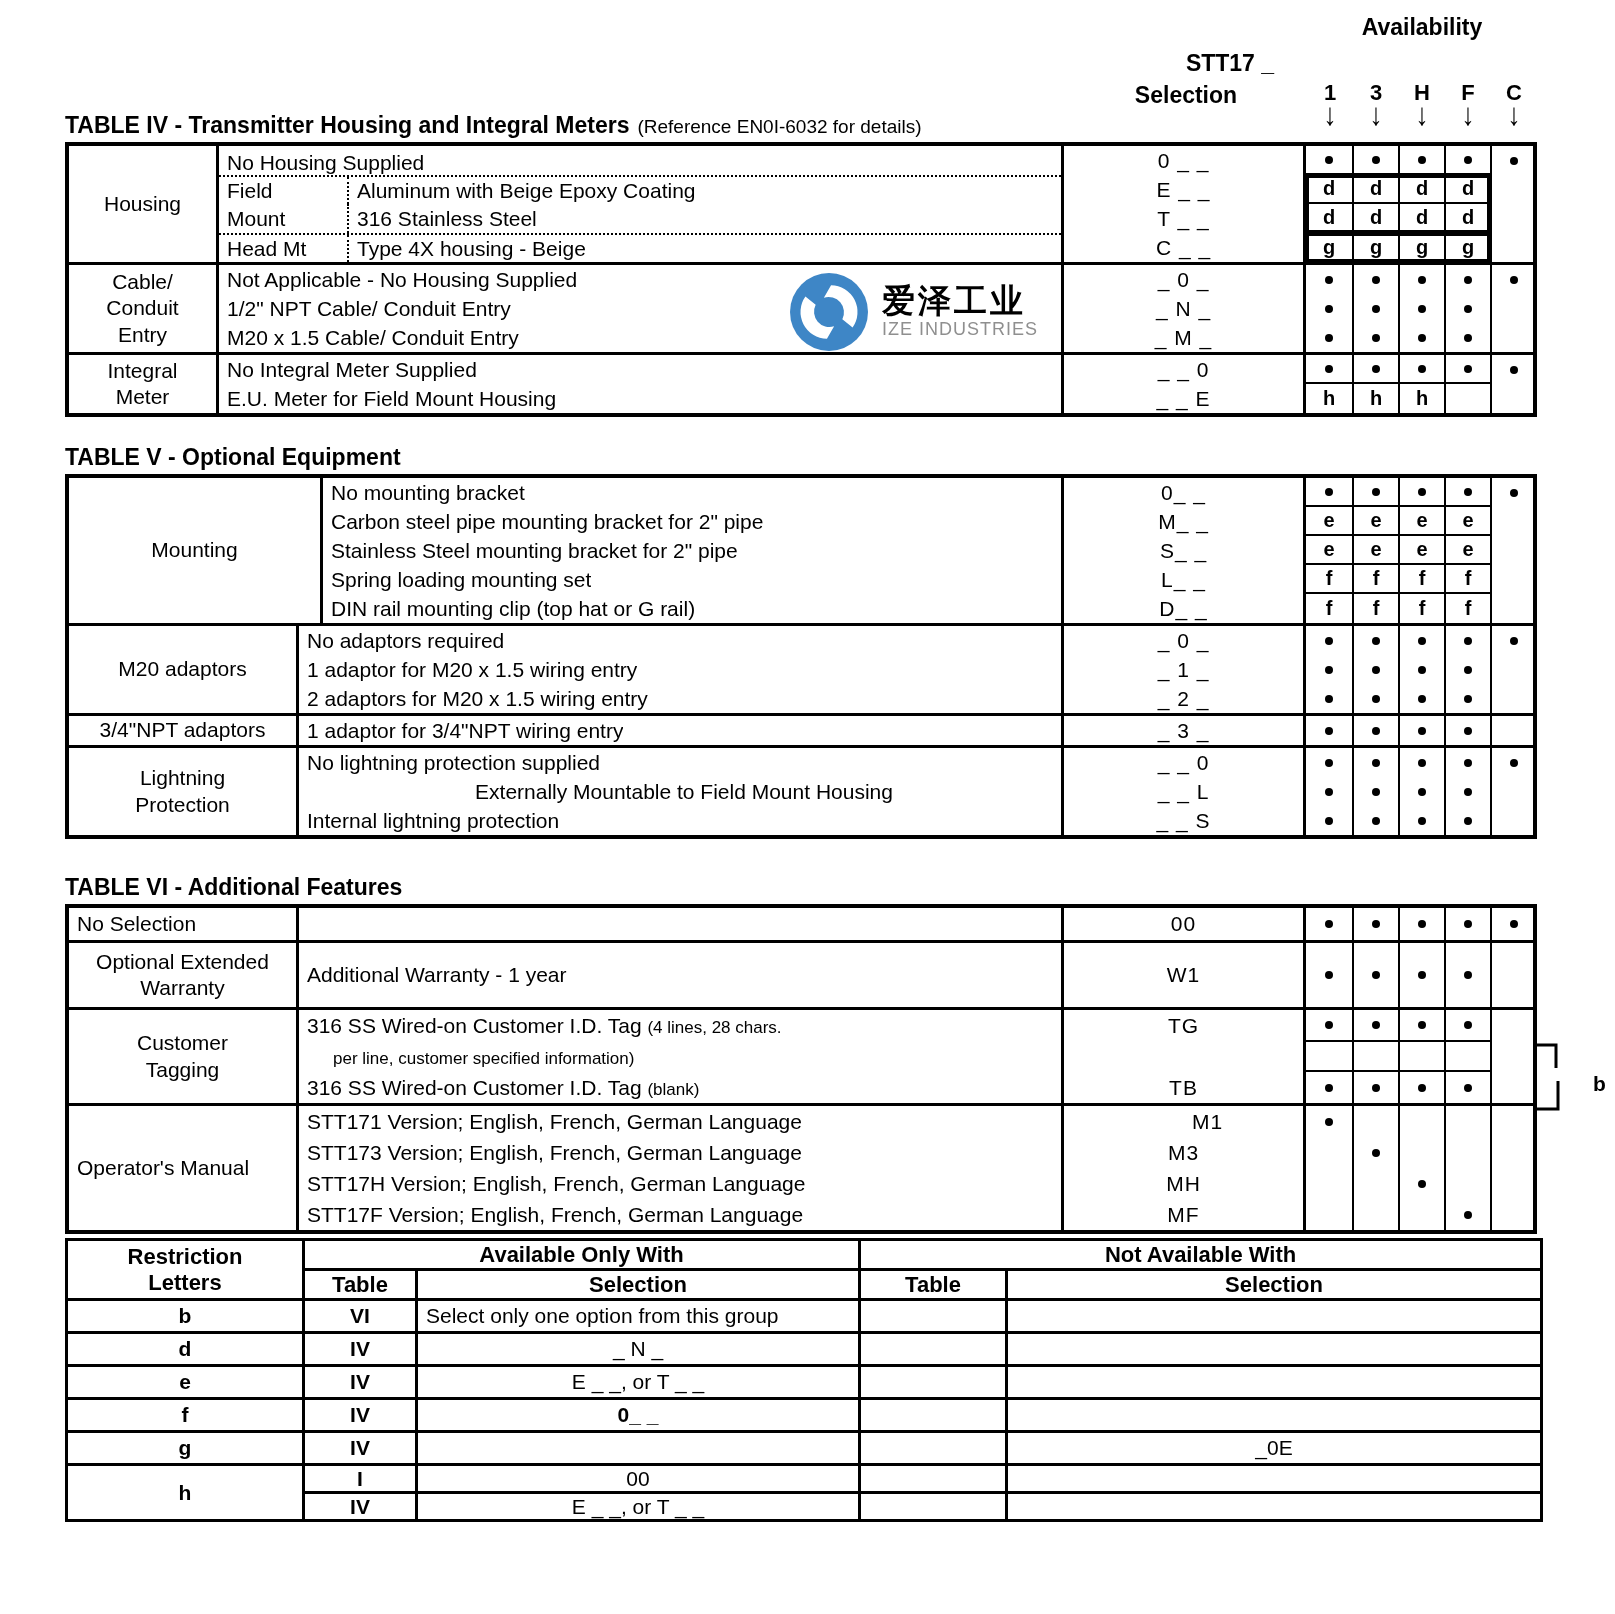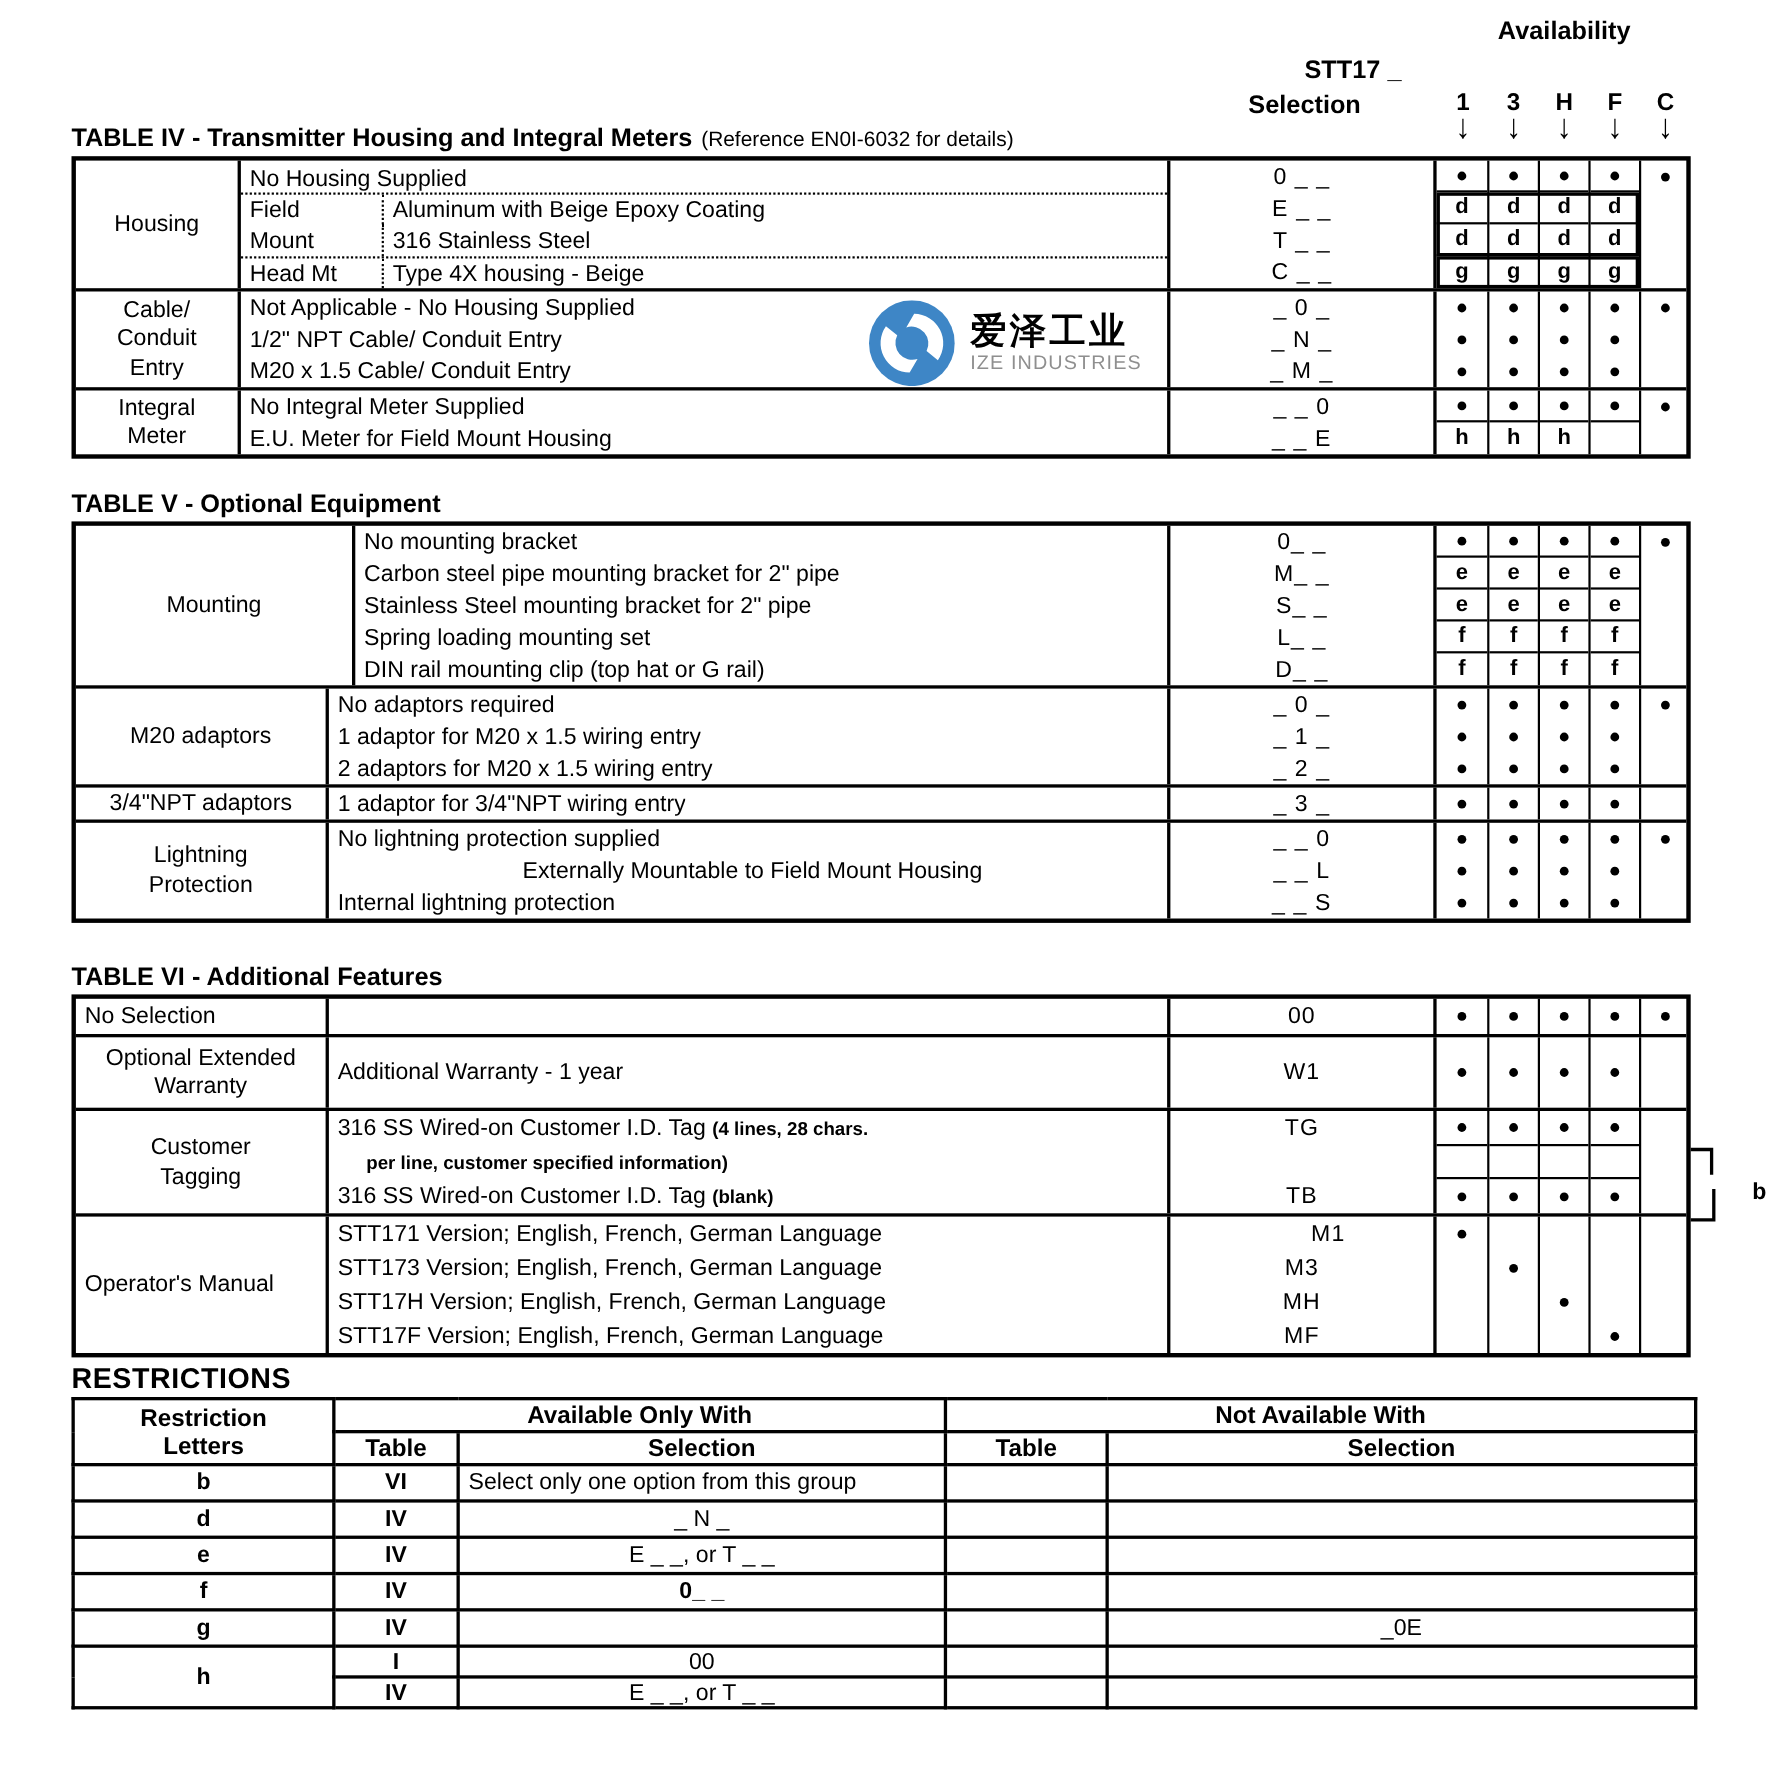--- a/index.html
+++ b/index.html
@@ -23,21 +23,21 @@
   .sec + .sec{border-top:3px solid #000;}
   .sec-label{flex:none;border-right:3px solid #000;display:flex;align-items:center;justify-content:center;
              text-align:center;font-size:21px;white-space:pre-line;box-sizing:border-box;line-height:1.25;}
   .sec-label.left{justify-content:flex-start;text-align:left;padding-left:8px;}
   .sec-desc{flex:1;display:flex;flex-direction:column;min-width:0;}
   .drow{display:flex;align-items:center;box-sizing:border-box;}
   .dotted-top{border-top:2px dotted #000;}
   .subcell{align-self:stretch;flex:none;display:flex;align-items:center;padding-left:8px;
            border-right:2px dotted #000;box-sizing:border-box;font-size:21px;}
   .dtext{padding-left:8px;font-size:21px;white-space:nowrap;overflow:hidden;}
-  .dtext .smalltxt{font-size:17px;font-weight:bold;}
+  .dtext .smalltxt{font-size:17px;}
   .indented{padding-left:34px;}
   .sec-sel{flex:none;width:242px;border-left:3px solid #000;display:flex;flex-direction:column;box-sizing:border-box;}
   .srow{display:flex;align-items:center;justify-content:center;font-size:21px;letter-spacing:1px;}
   .sec-avail{flex:none;width:230px;border-left:3px solid #000;display:flex;position:relative;box-sizing:border-box;}
   .acol{width:46px;flex:none;display:flex;flex-direction:column;box-sizing:border-box;}
   .acol + .acol{border-left:2px solid #000;}
   .aslot{display:flex;align-items:center;justify-content:center;box-sizing:border-box;
          font-weight:bold;font-size:20px;}
   .aslot.bordered{border-bottom:2px solid #000;}
   .dot{width:8px;height:8px;border-radius:50%;background:#000;display:inline-block;}
@@ -759,21 +759,20 @@
         </div>
       </div>
       <svg class="bracket-svg" width="60" height="78" style="left: 1466px; top: 166px;">
         <path d="M6 5 H25 V28" fill="none" stroke="#000" stroke-width="3"></path>
         <path d="M27 41 V69 H6" fill="none" stroke="#000" stroke-width="3"></path>
       </svg>
       <div class="bracket-b" style="left: 1528px; top: 198px; position: absolute;">b</div>
     </div>
 
   <div id="restrictions">
-    <div class="restr-heading">RESTRICTIONS</div>
     <div id="restrTable">
         <table class="restr">
           <colgroup>
             <col style="width: 237px;">
             <col style="width: 113px;">
             <col style="width: 443px;">
             <col style="width: 147px;">
             <col style="width: 535px;">
           </colgroup>
           <thead>

